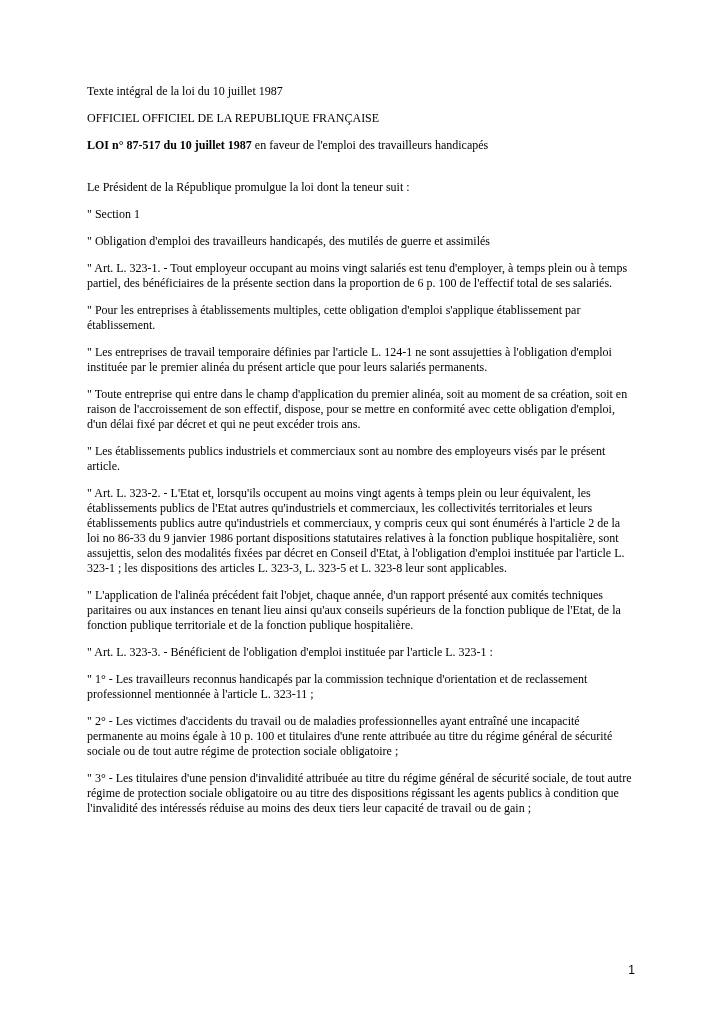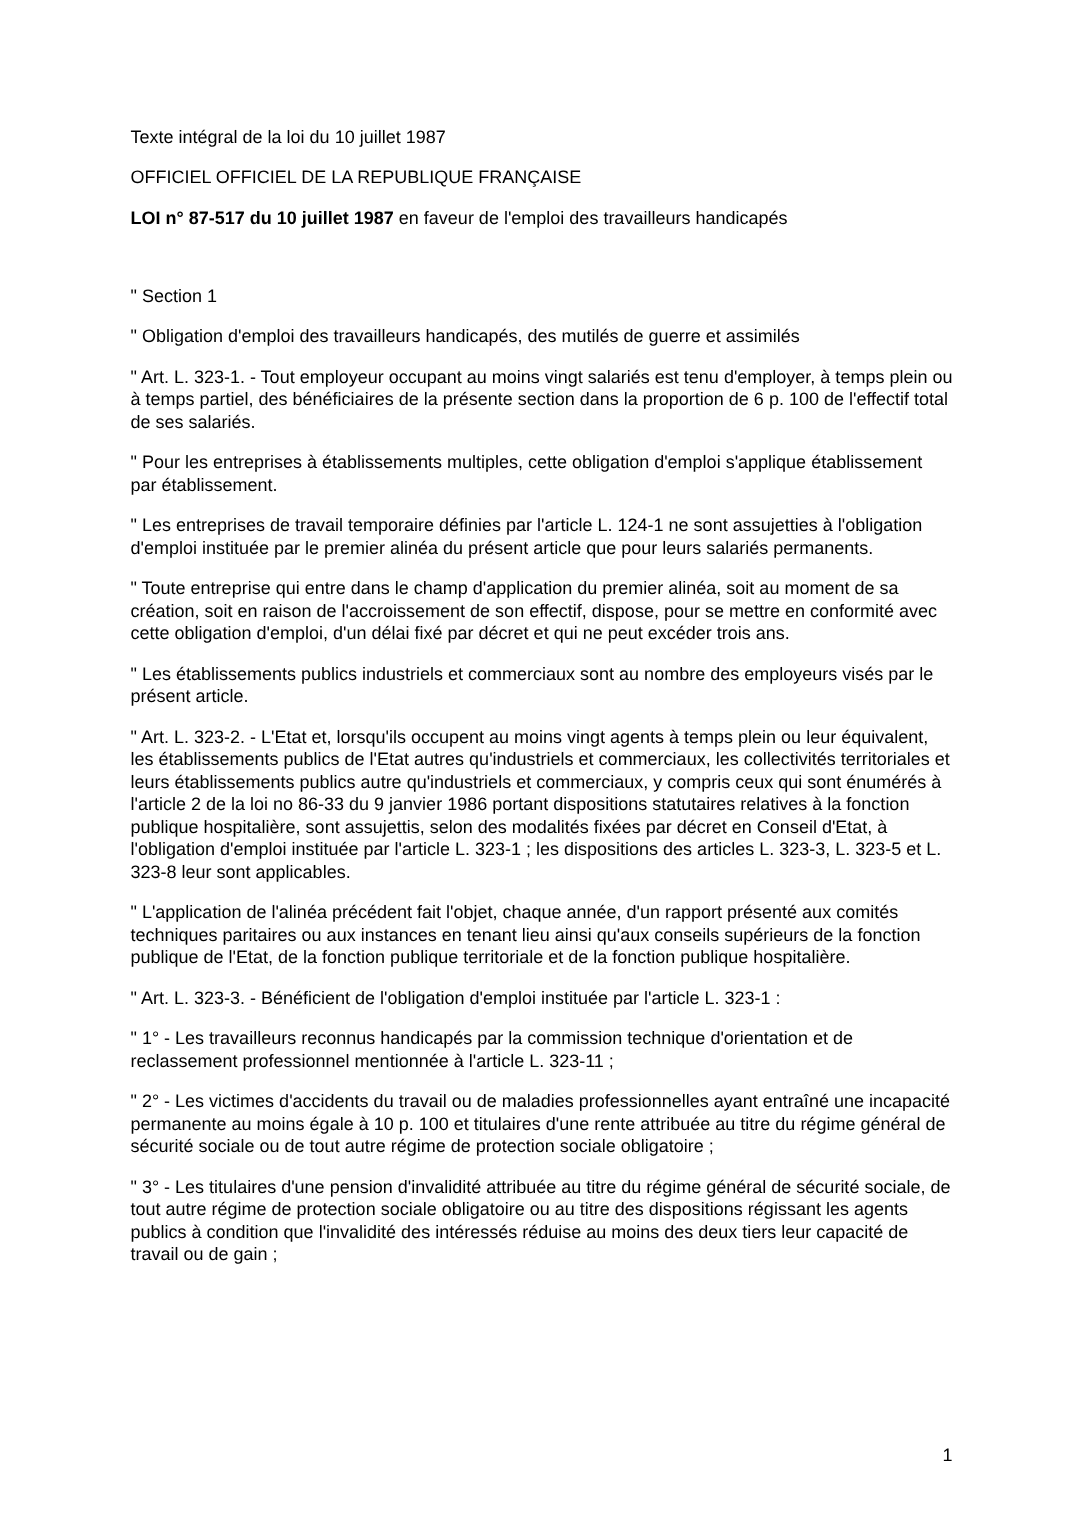--- a/index.html
+++ b/index.html
@@ -14,41 +14,42 @@
   }
   .content {
     position: absolute;
     left: 87px;
     top: 84px;
     width: 548px;
     font-size: 12px;
     line-height: 15px;
     text-align: left;
   }
-  .content p { margin: 0 0 12px 0; }
-  .content p.extra-gap { margin-bottom: 37px; }
+  .content p { margin: 0 0 12px 0; font-family: Liberation Serif, serif; }
+  .content p.extra-gap { margin-bottom: 27px; }
   .content .b { font-weight: bold; }
   .page-number {
     position: absolute;
     left: 87px;
     top: 963px;
     width: 548px;
     text-align: right;
     font-size: 12px;
     line-height: 15px;
   }
 </style>
 </head>
 <body>
 
 <div class="page">
   <div class="content" id="document-body">
       <p><span>Texte intégral de la loi du 10 juillet 1987</span></p>
       <p><span>OFFICIEL OFFICIEL DE LA REPUBLIQUE FRANÇAISE</span></p>
       <p class="extra-gap"><span class="b">LOI n° 87-517 du 10 juillet 1987</span><span> en faveur de l'emploi des travailleurs handicapés</span></p>
+      <p><span>Le Président de la République promulgue la loi dont la teneur suit :</span></p>
       <p><span>" Section 1</span></p>
       <p><span>" Obligation d'emploi des travailleurs handicapés, des mutilés de guerre et assimilés</span></p>
       <p><span>" Art. L. 323-1. - Tout employeur occupant au moins vingt salariés est tenu d'employer, à temps plein ou à temps partiel, des bénéficiaires de la présente section dans la proportion de 6 p. 100 de l'effectif total de ses salariés.</span></p>
       <p><span>" Pour les entreprises à établissements multiples, cette obligation d'emploi s'applique établissement par établissement.</span></p>
       <p><span>" Les entreprises de travail temporaire définies par l'article L. 124-1 ne sont assujetties à l'obligation d'emploi instituée par le premier alinéa du présent article que pour leurs salariés permanents.</span></p>
       <p><span>" Toute entreprise qui entre dans le champ d'application du premier alinéa, soit au moment de sa création, soit en raison de l'accroissement de son effectif, dispose, pour se mettre en conformité avec cette obligation d'emploi, d'un délai fixé par décret et qui ne peut excéder trois ans.</span></p>
       <p><span>" Les établissements publics industriels et commerciaux sont au nombre des employeurs visés par le présent article.</span></p>
       <p><span>" Art. L. 323-2. - L'Etat et, lorsqu'ils occupent au moins vingt agents à temps plein ou leur équivalent, les établissements publics de l'Etat autres qu'industriels et commerciaux, les collectivités territoriales et leurs établissements publics autre qu'industriels et commerciaux, y compris ceux qui sont énumérés à l'article 2 de la loi no 86-33 du 9 janvier 1986 portant dispositions statutaires relatives à la fonction publique hospitalière, sont assujettis, selon des modalités fixées par décret en Conseil d'Etat, à l'obligation d'emploi instituée par l'article L. 323-1 ; les dispositions des articles L. 323-3, L. 323-5 et L. 323-8 leur sont applicables.</span></p>
       <p><span>" L'application de l'alinéa précédent fait l'objet, chaque année, d'un rapport présenté aux comités techniques paritaires ou aux instances en tenant lieu ainsi qu'aux conseils supérieurs de la fonction publique de l'Etat, de la fonction publique territoriale et de la fonction publique hospitalière.</span></p>
       <p><span>" Art. L. 323-3. - Bénéficient de l'obligation d'emploi instituée par l'article L. 323-1 :</span></p>

